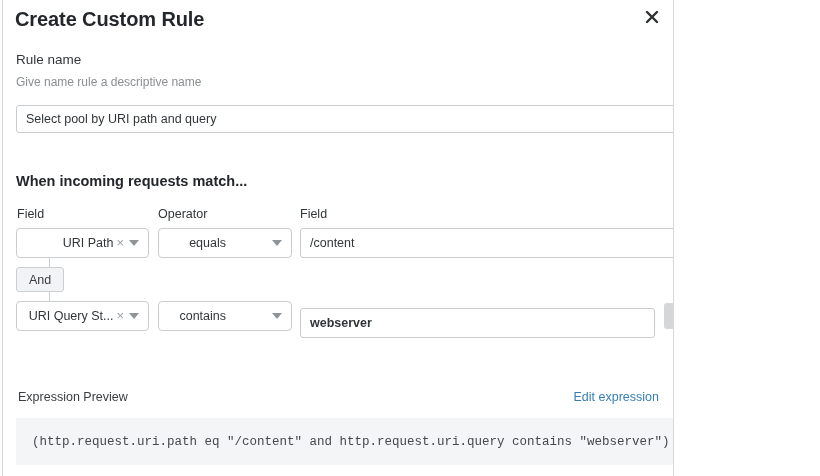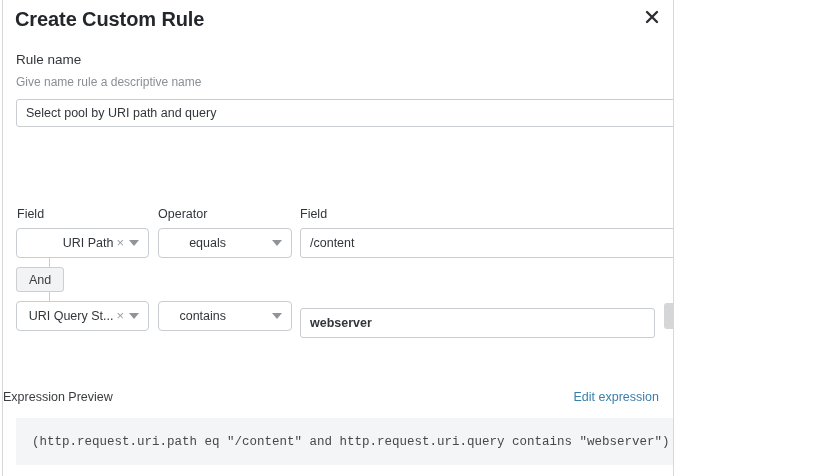--- a/index.html
+++ b/index.html
@@ -74,21 +74,21 @@
     border: 1px solid #c9ccd0;
     border-radius: 3px;
     font-family: "Liberation Sans", sans-serif;
     font-size: 12.5px;
     color: #32363a;
     padding: 0 9px;
     outline: none;
   }
   .rule-name-input {
     left: 13px;
-    top: 99px;
+    top: 105px;
     width: 785px;
     height: 28px;
   }
 
   
   .section-heading {
     position: absolute;
     left: 13px;
     top: 173px;
     font-size: 14.5px;
@@ -216,21 +216,21 @@
     border: 1px solid #ccced1;
     border-radius: 3px;
     font-size: 12.5px;
     color: #3a3e42;
     cursor: pointer;
   }
 
   
   .exp-label {
     position: absolute;
-    left: 0;
+    left: 15px;
     top: 390px;
     font-size: 12.5px;
     color: #3a3e42;
   }
   .exp-edit-link {
     position: absolute;
     right: 14px;
     top: 390px;
     font-size: 12.5px;
     color: #3a7fac;
@@ -265,20 +265,21 @@
   <button class="close-btn">
     <svg width="14" height="14" viewBox="0 0 14 14" aria-hidden="true">
       <path d="M2 2 L12 12 M12 2 L2 12" stroke="#2c2f33" stroke-width="2.4" stroke-linecap="round"></path>
     </svg>
   </button>
 
   <div class="field-label rule-name-label">Rule name</div>
   <div class="field-sublabel rule-name-help">Give name rule a descriptive name</div>
   <input class="text-input rule-name-input" type="text" value="Select pool by URI path and query" style="">
 
+  <div class="section-heading">When incoming requests match...</div>
 
   <div class="col-head col-head-field">Field</div>
   <div class="col-head col-head-operator">Operator</div>
   <div class="col-head col-head-value">Field</div>
 
   <div class="cond-row cond-row-1">
     <div class="select-box field-select">
       <span class="sel-text">URI Path</span>
       <span class="select-clear">×</span>
       <span class="caret"></span>

